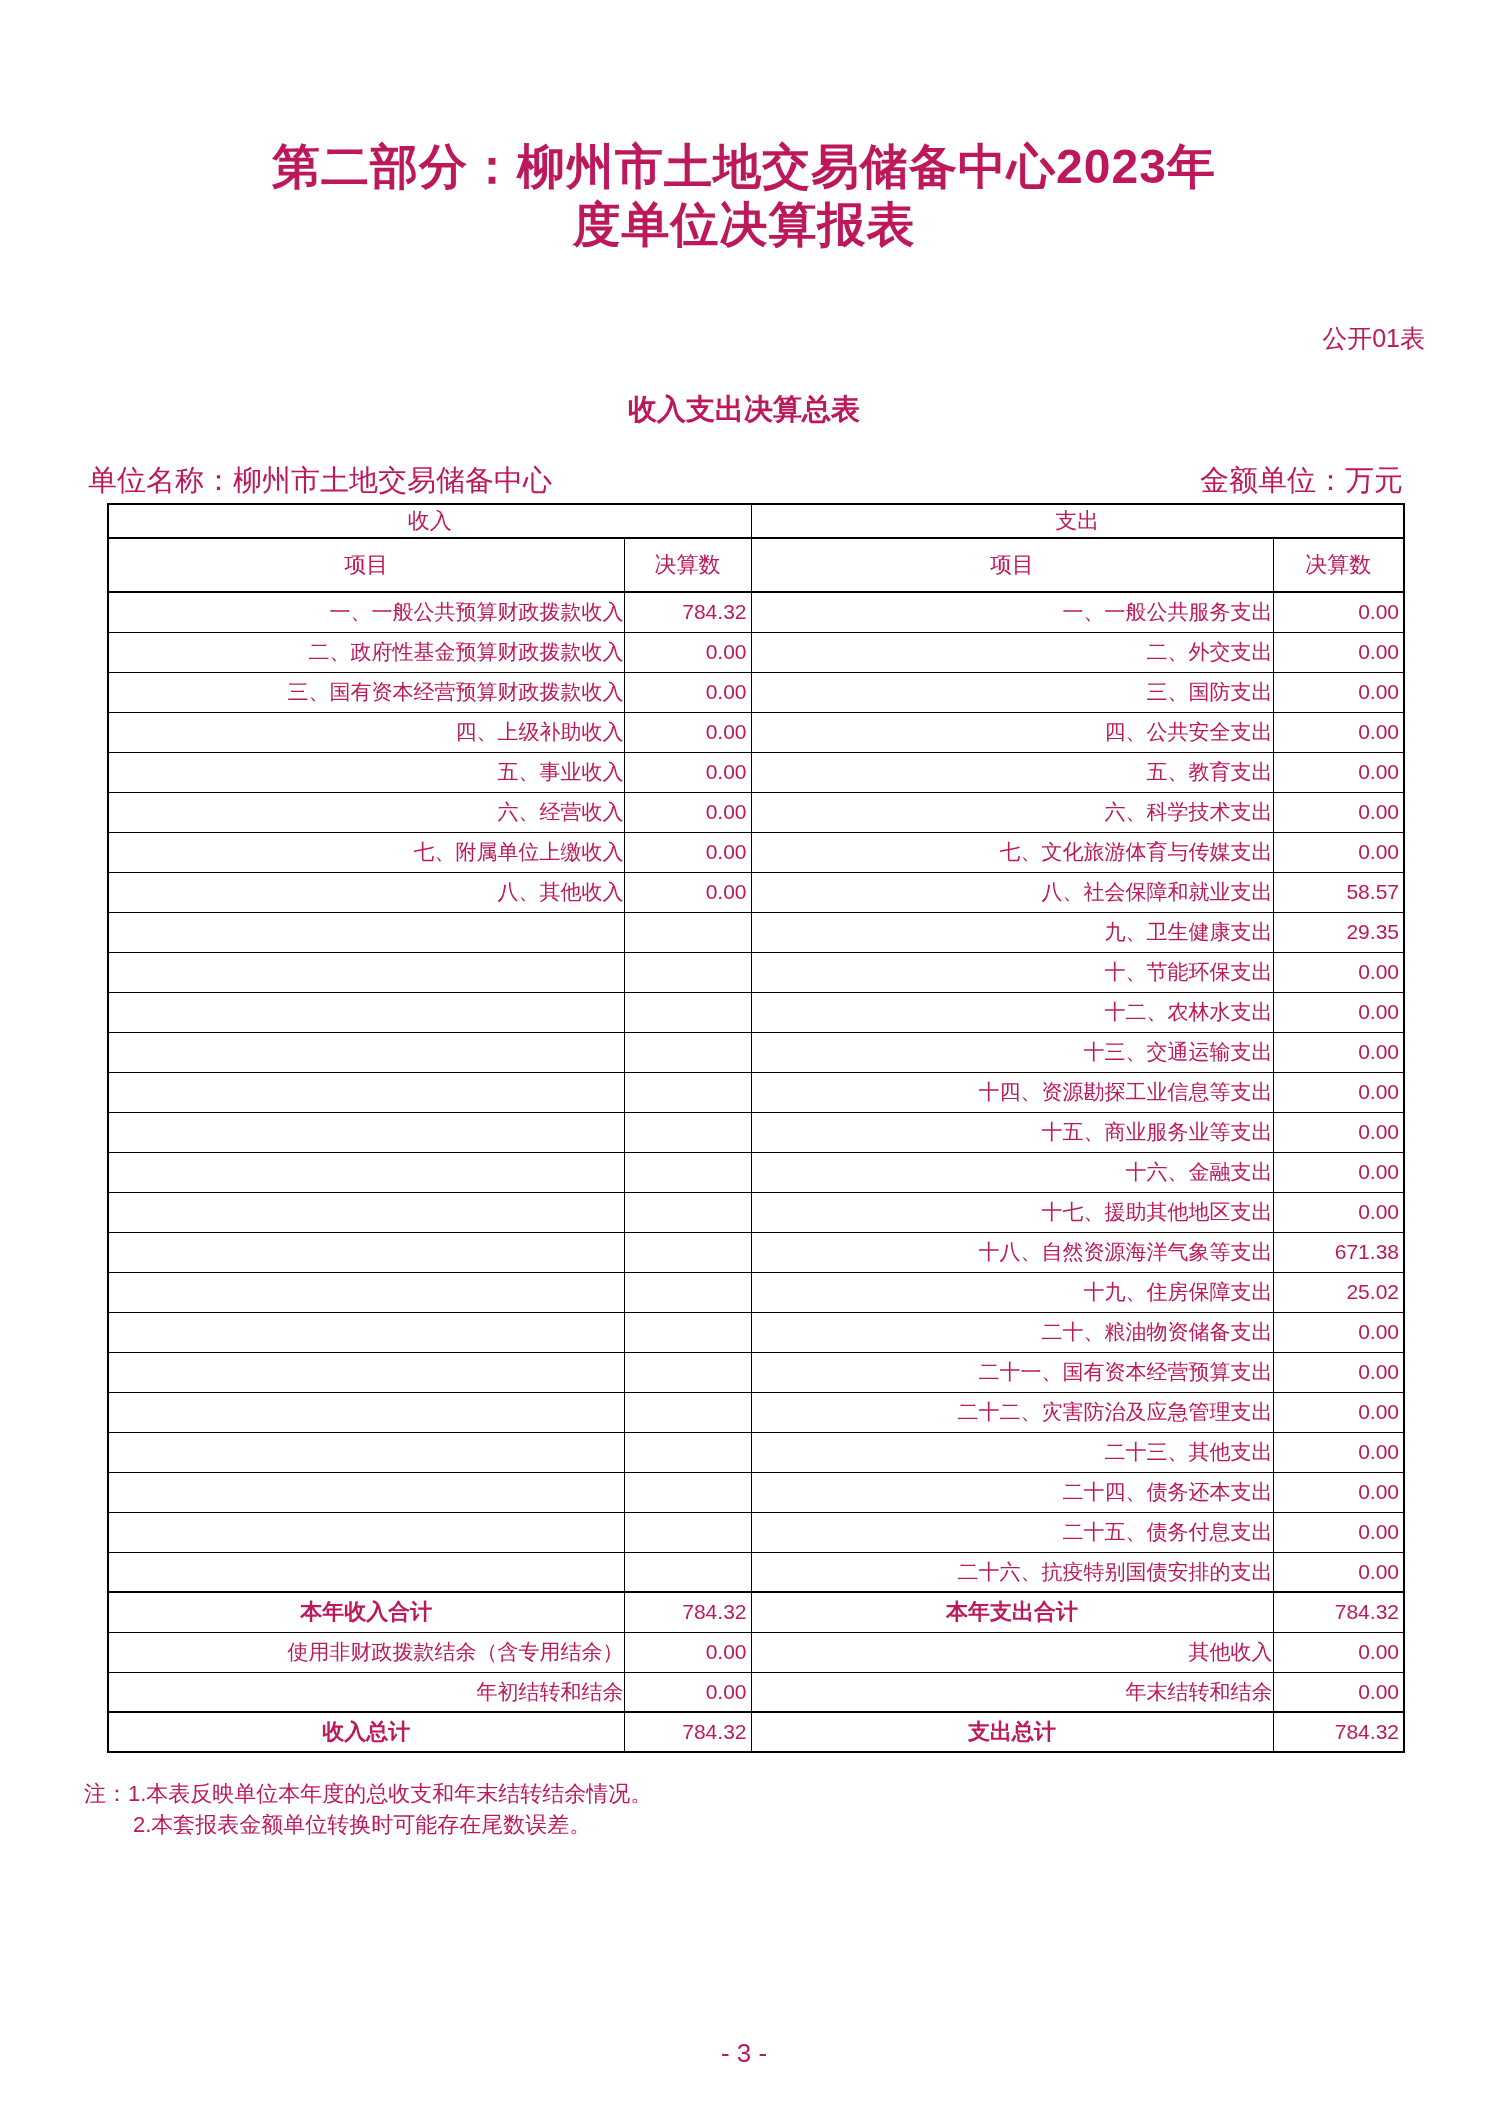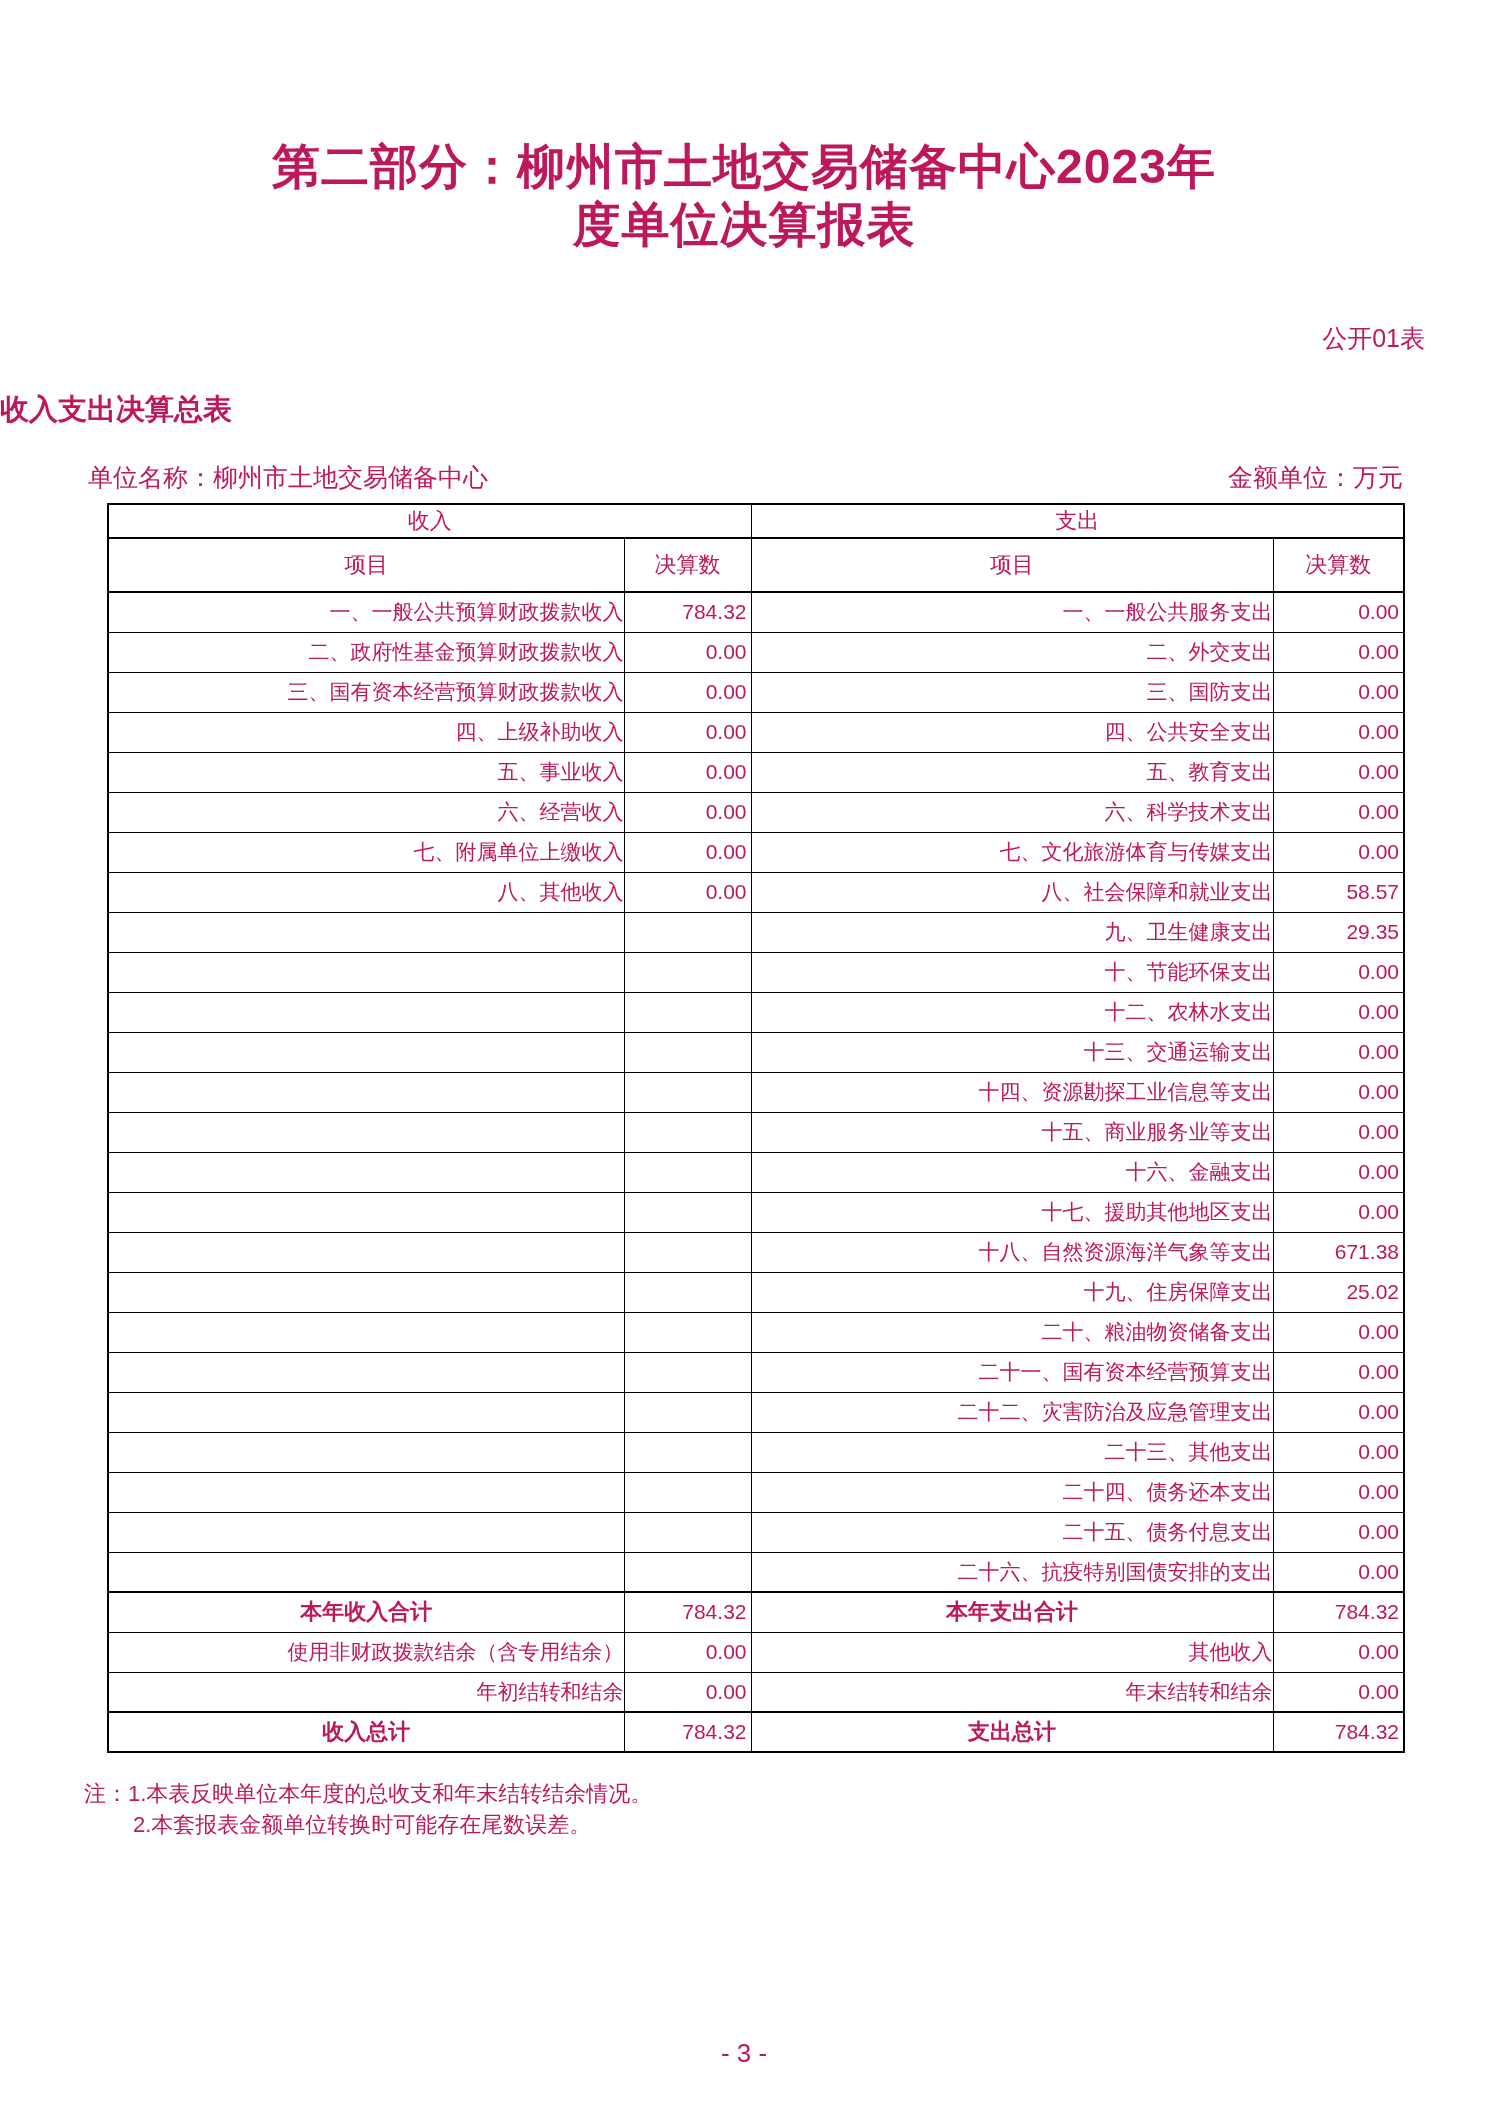--- a/index.html
+++ b/index.html
@@ -31,32 +31,32 @@
     left: 0;
     width: 1425px;
     text-align: right;
     font-size: 25px;
   }
   .table-title {
     position: absolute;
     top: 390px;
     left: 0;
     width: 100%;
-    text-align: left;
+    text-align: center;
     font-size: 29px;
     font-weight: bold;
   }
   .meta {
     position: absolute;
     top: 461px;
     left: 88px;
     width: 1315px;
     display: flex;
     justify-content: space-between;
-    font-size: 25px;
+    font-size: 29px;
     align-items: flex-end;
   }
   table.budget {
     position: absolute;
     top: 503px;
     left: 107px;
     width: 1296px;
     border-collapse: collapse;
     table-layout: fixed;
     border: 2px solid #000;

